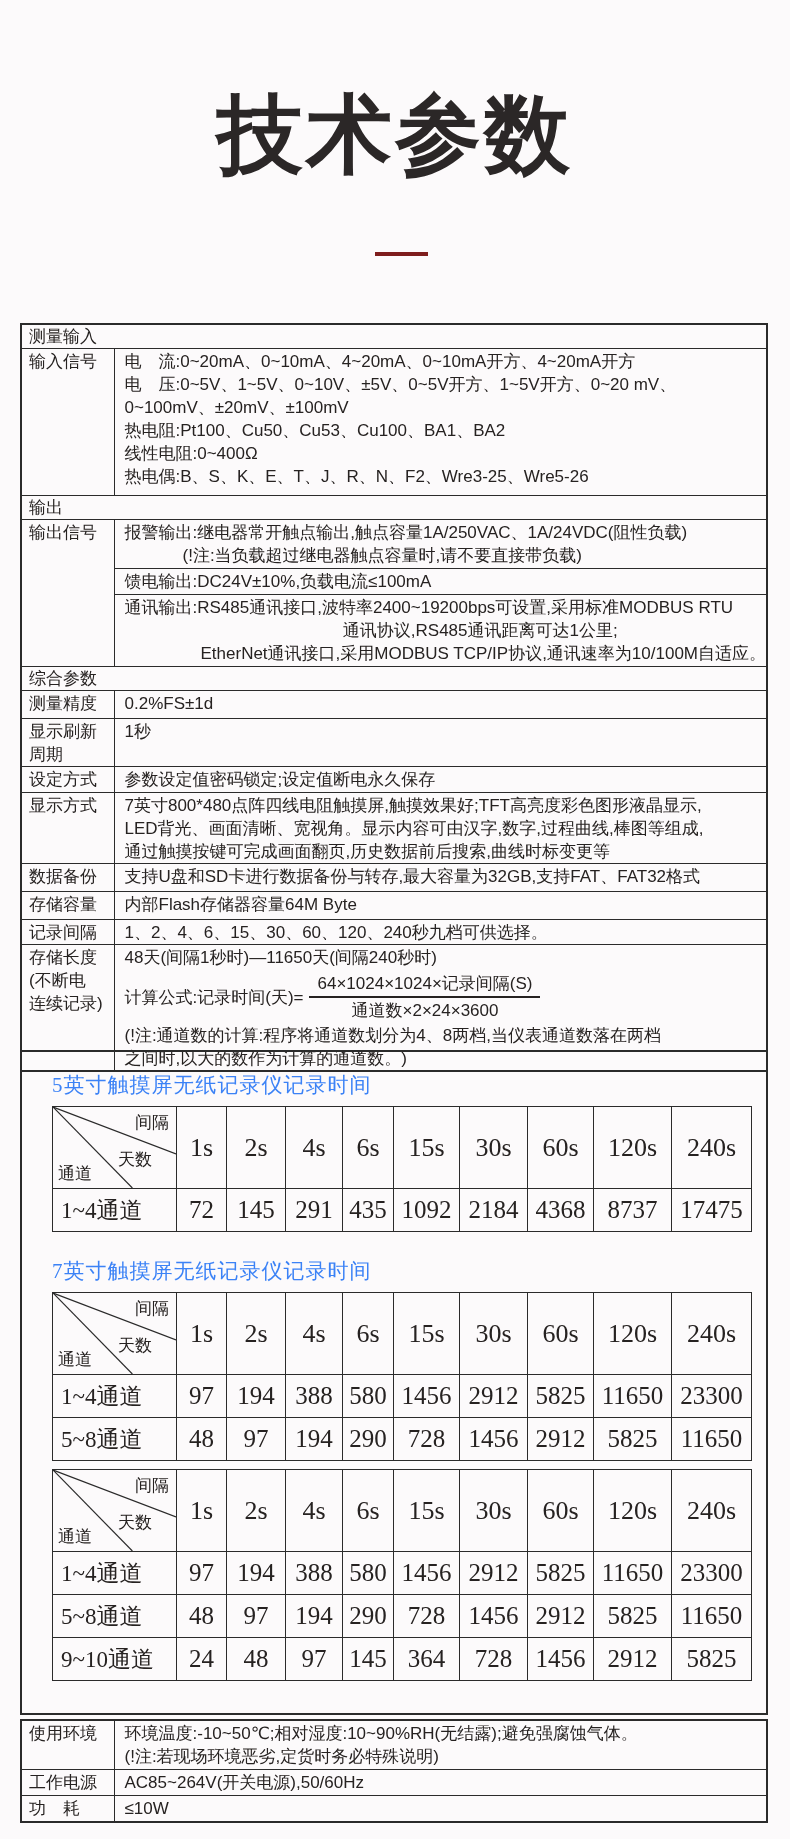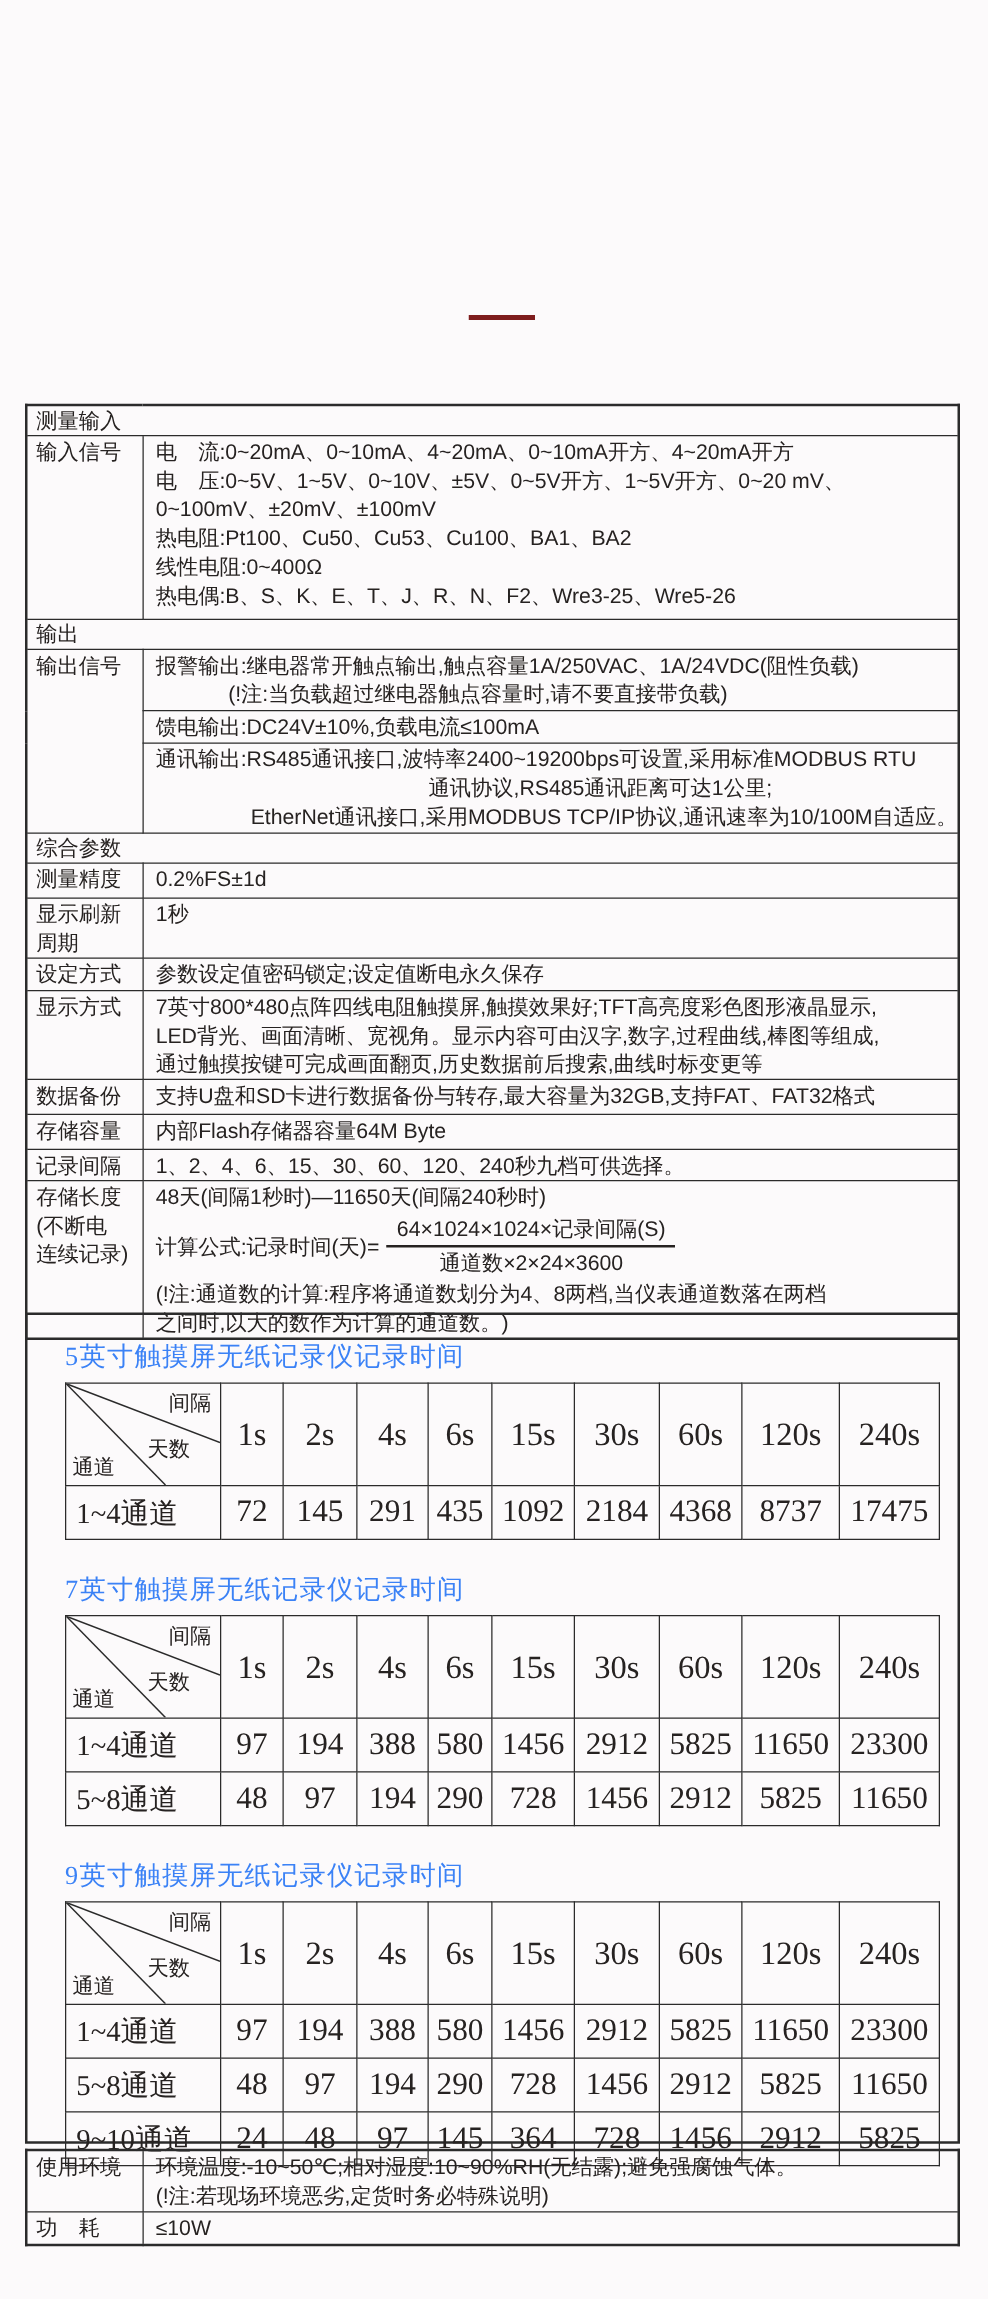--- a/index.html
+++ b/index.html
@@ -91,20 +91,21 @@
     border:1px solid #2b2b2b;vertical-align:top;
     padding:1px 6px 0 7px;
   }
   .env-table td.val{padding-left:10px;border-radius:11px;}
 </style>
 </head>
 <body>
 
 <div class="page">
 
+  <h1 class="main-title">技术参数</h1>
   <div class="red-line"></div>
 
   <table class="spec-table">
     <colgroup>
         <col style="width:93px">
         <col>
       </colgroup>
     <tbody>
         <tr class="sec">
           <td colspan="2">测量输入</td>
@@ -320,21 +321,20 @@
             <td class="rec-v">290</td>
             <td class="rec-v">728</td>
             <td class="rec-v">1456</td>
             <td class="rec-v">2912</td>
             <td class="rec-v">5825</td>
             <td class="rec-v">11650</td>
           </tr>
         </tbody>
       </table>
 
-    <div class="rec-title later">9英寸触摸屏无纸记录仪记录时间</div>
     <table class="rec-table">
         <colgroup>
           <col style="width: 124px;">
           <col style="width: 50px;">
           <col style="width: 59px;">
           <col style="width: 57px;">
           <col style="width: 51px;">
           <col style="width: 66px;">
           <col style="width: 68px;">
           <col style="width: 66px;">
@@ -409,19 +409,23 @@
       </colgroup>
     <tbody>
         <tr>
       <td style="height:47px">使用环境</td>
       <td class="val">
         <div class="cell-line">环境温度:-10~50℃;相对湿度:10~90%RH(无结露);避免强腐蚀气体。</div>
         <div class="cell-line">(!注:若现场环境恶劣,定货时务必特殊说明)</div>
       </td>
     </tr>
     <tr>
+      <td style="height:24px">工作电源</td>
+      <td class="val">AC85~264V(开关电源),50/60Hz</td>
+    </tr>
+    <tr>
       <td style="height:24px">功　耗</td>
       <td class="val">≤10W</td>
     </tr>
   </tbody>
     </table>
 
 </div>
 
 </body></html>

